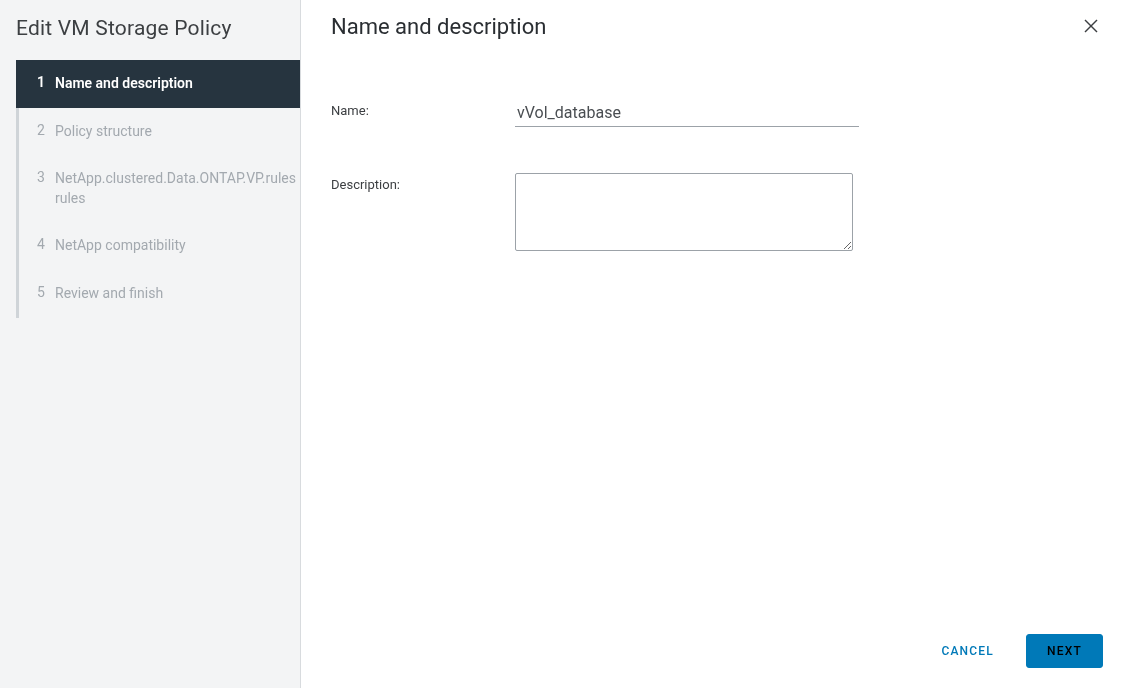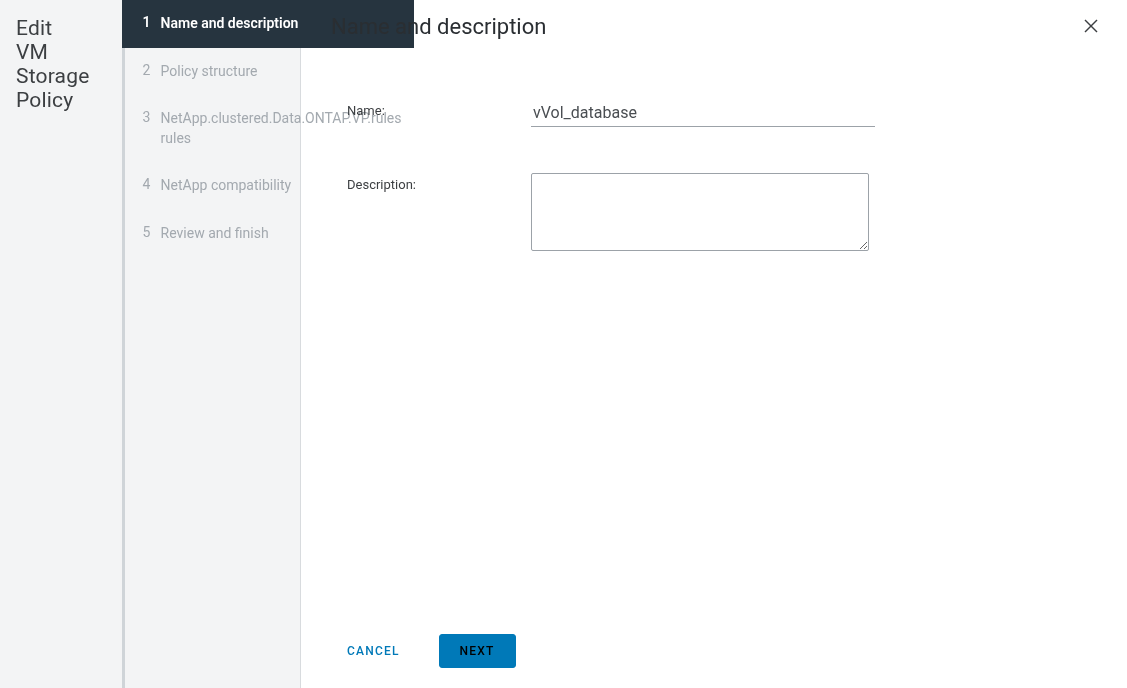--- a/index.html
+++ b/index.html
@@ -18,21 +18,21 @@
       display: flex;
       width: 100%;
       height: 100%;
     }
     .sidebar {
       width: 301px;
       height: 100%;
       background: #f3f4f5;
       border-right: 1px solid #d8dbde;
       display: flex;
-      flex-direction: row;
+      flex-direction: column;
     }
     .sidebar-title {
       font-size: 21px;
       font-weight: 400;
       color: #3c3f42;
       padding: 16px 16px 20px 16px;
       letter-spacing: 0.2px;
     }
     .steps-list {
       border-left: 3px solid #cfd4d8;
@@ -95,21 +95,20 @@
       display: flex;
       align-items: center;
       justify-content: center;
     }
     .close-button svg {
       width: 16px;
       height: 16px;
     }
     .form-area {
       flex: 1;
-      margin-left: 16px;
     }
     .form-row {
       display: flex;
       align-items: flex-start;
       margin-bottom: 46px;
     }
     .form-label {
       width: 184px;
       flex-shrink: 0;
       font-size: 13px;
@@ -134,23 +133,23 @@
       border-radius: 2px;
       padding: 6px 8px;
       font-size: 13px;
       font-family: inherit;
       color: #4a4e52;
       resize: both;
       outline: none;
     }
     .footer {
       display: flex;
-      justify-content: flex-start;
+      justify-content: flex-end;
       align-items: center;
-      gap: 23px;
+      gap: 16px;
       padding-top: 16px;
     }
     .btn {
       font-size: 12px;
       font-weight: 500;
       letter-spacing: 1.2px;
       text-transform: uppercase;
       padding: 9px 16px;
       border-radius: 3px;
       cursor: pointer;

